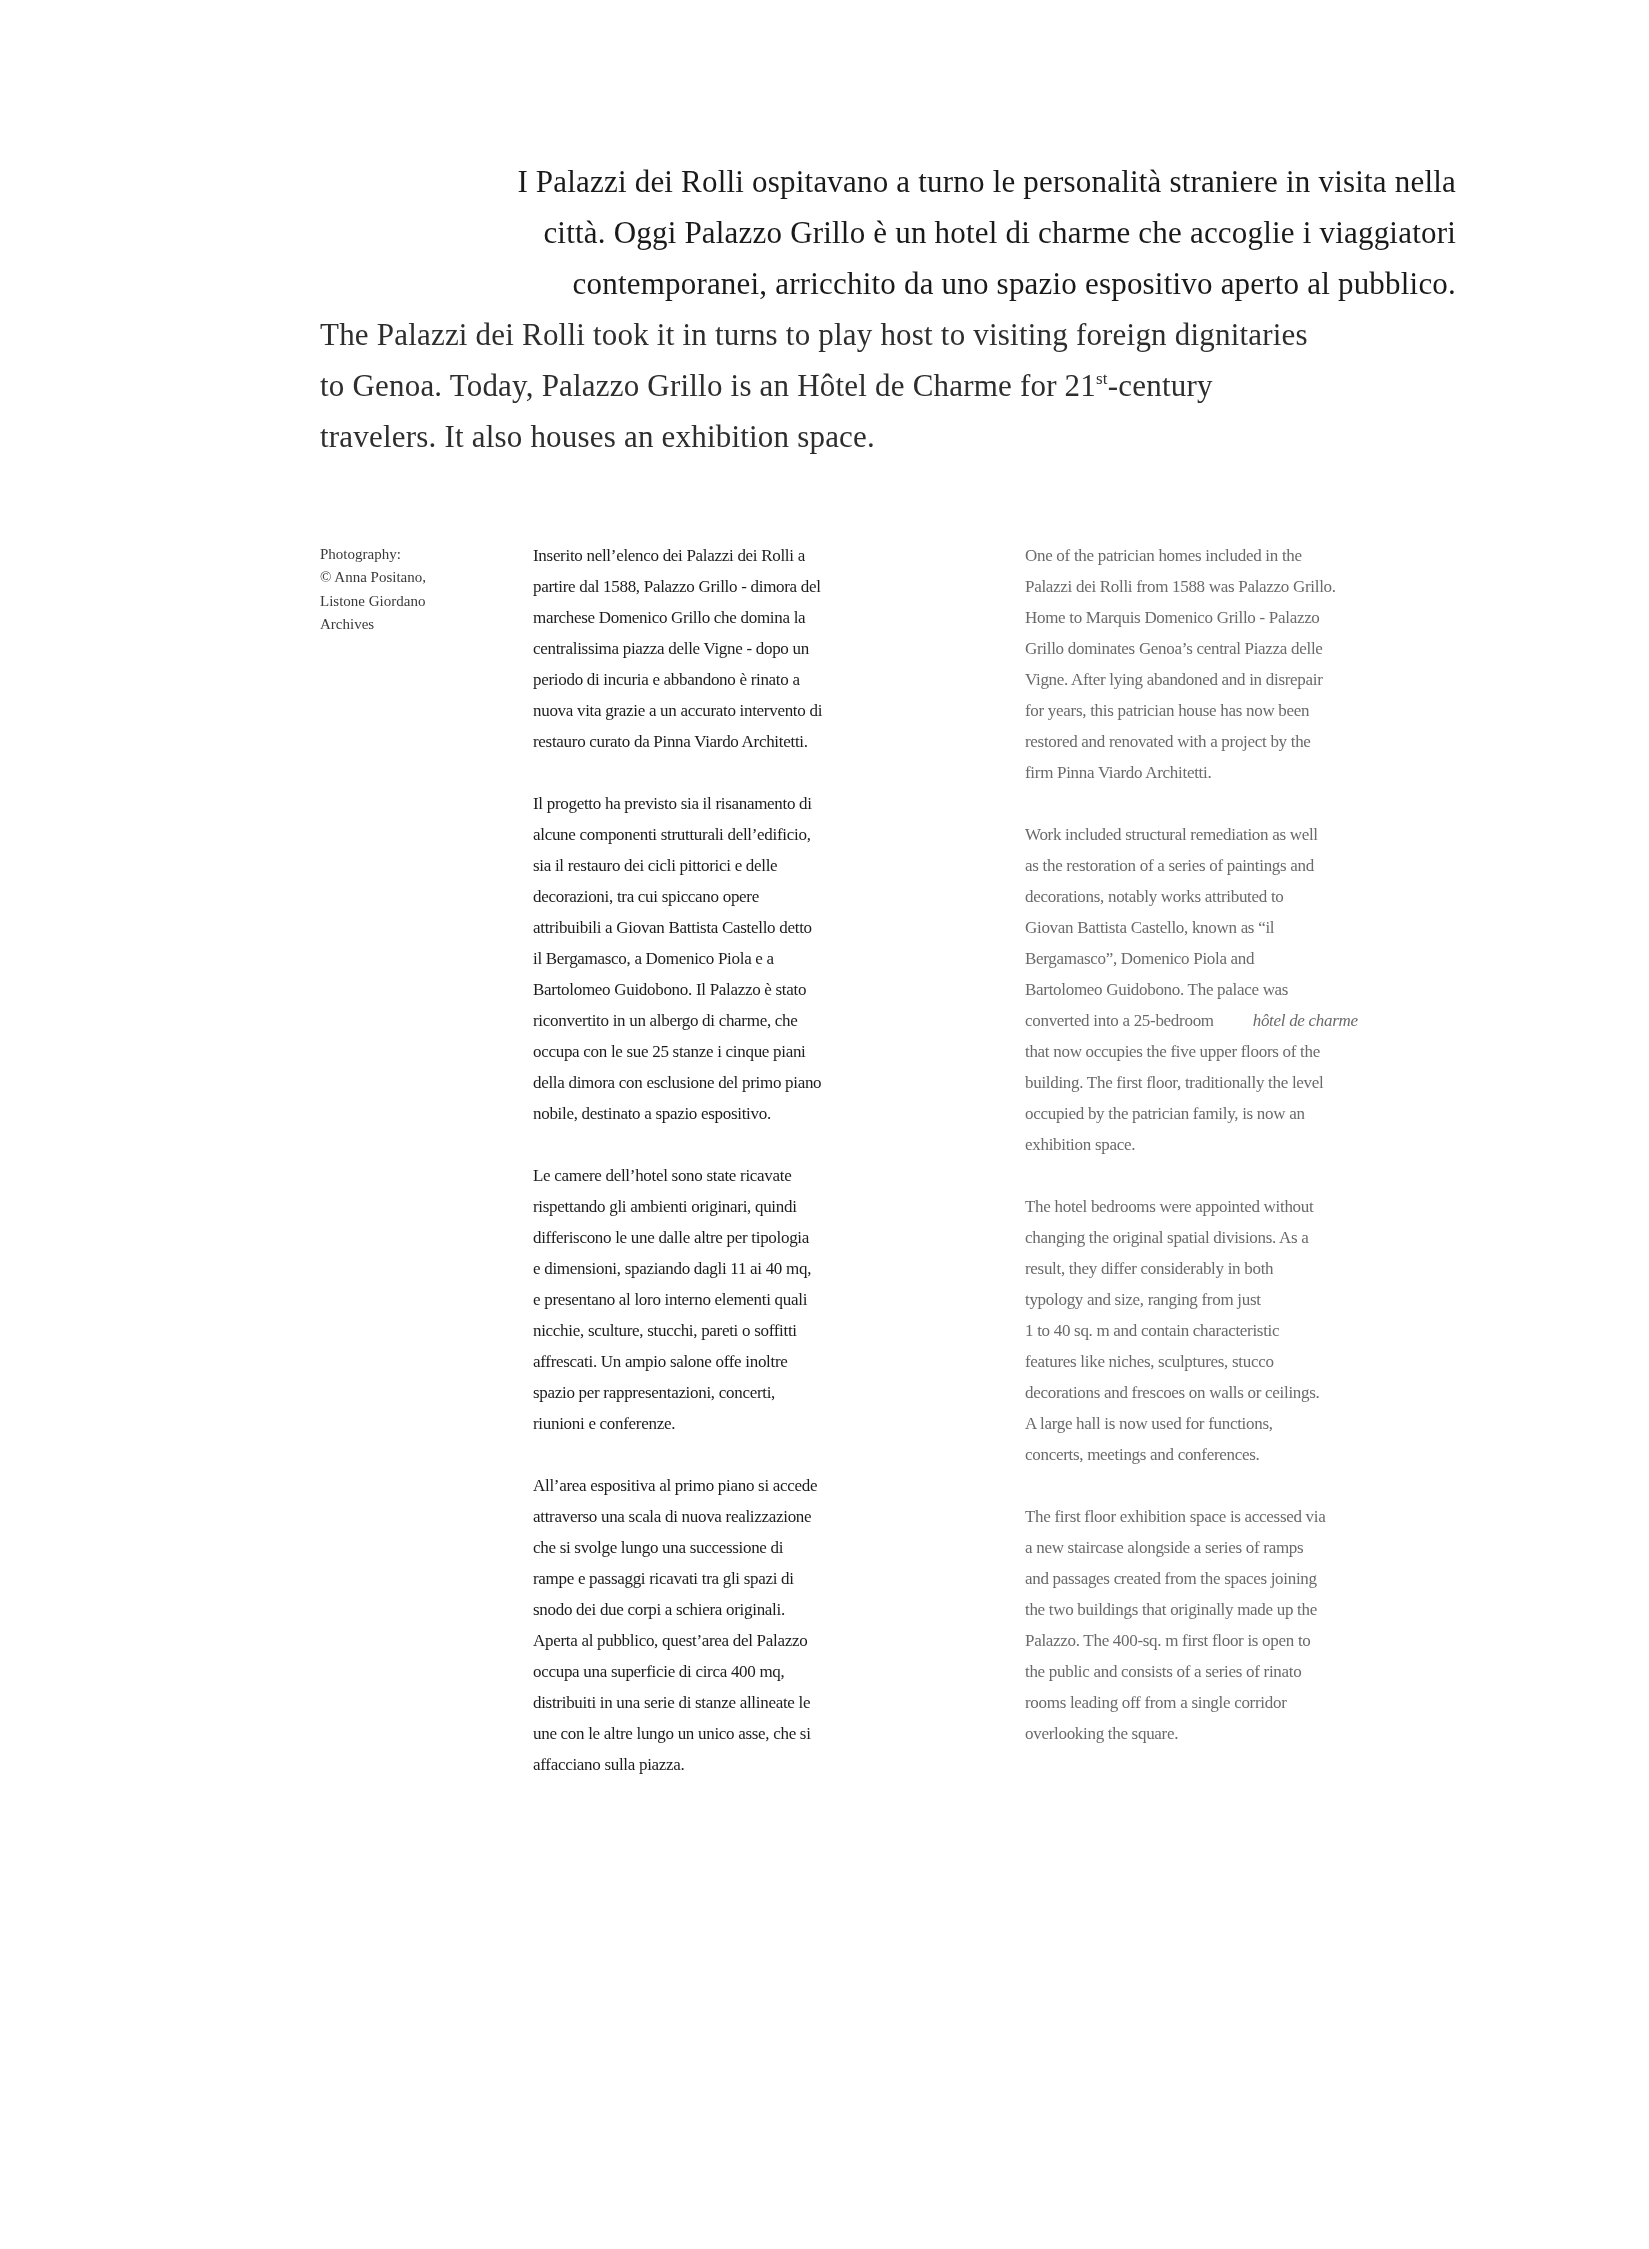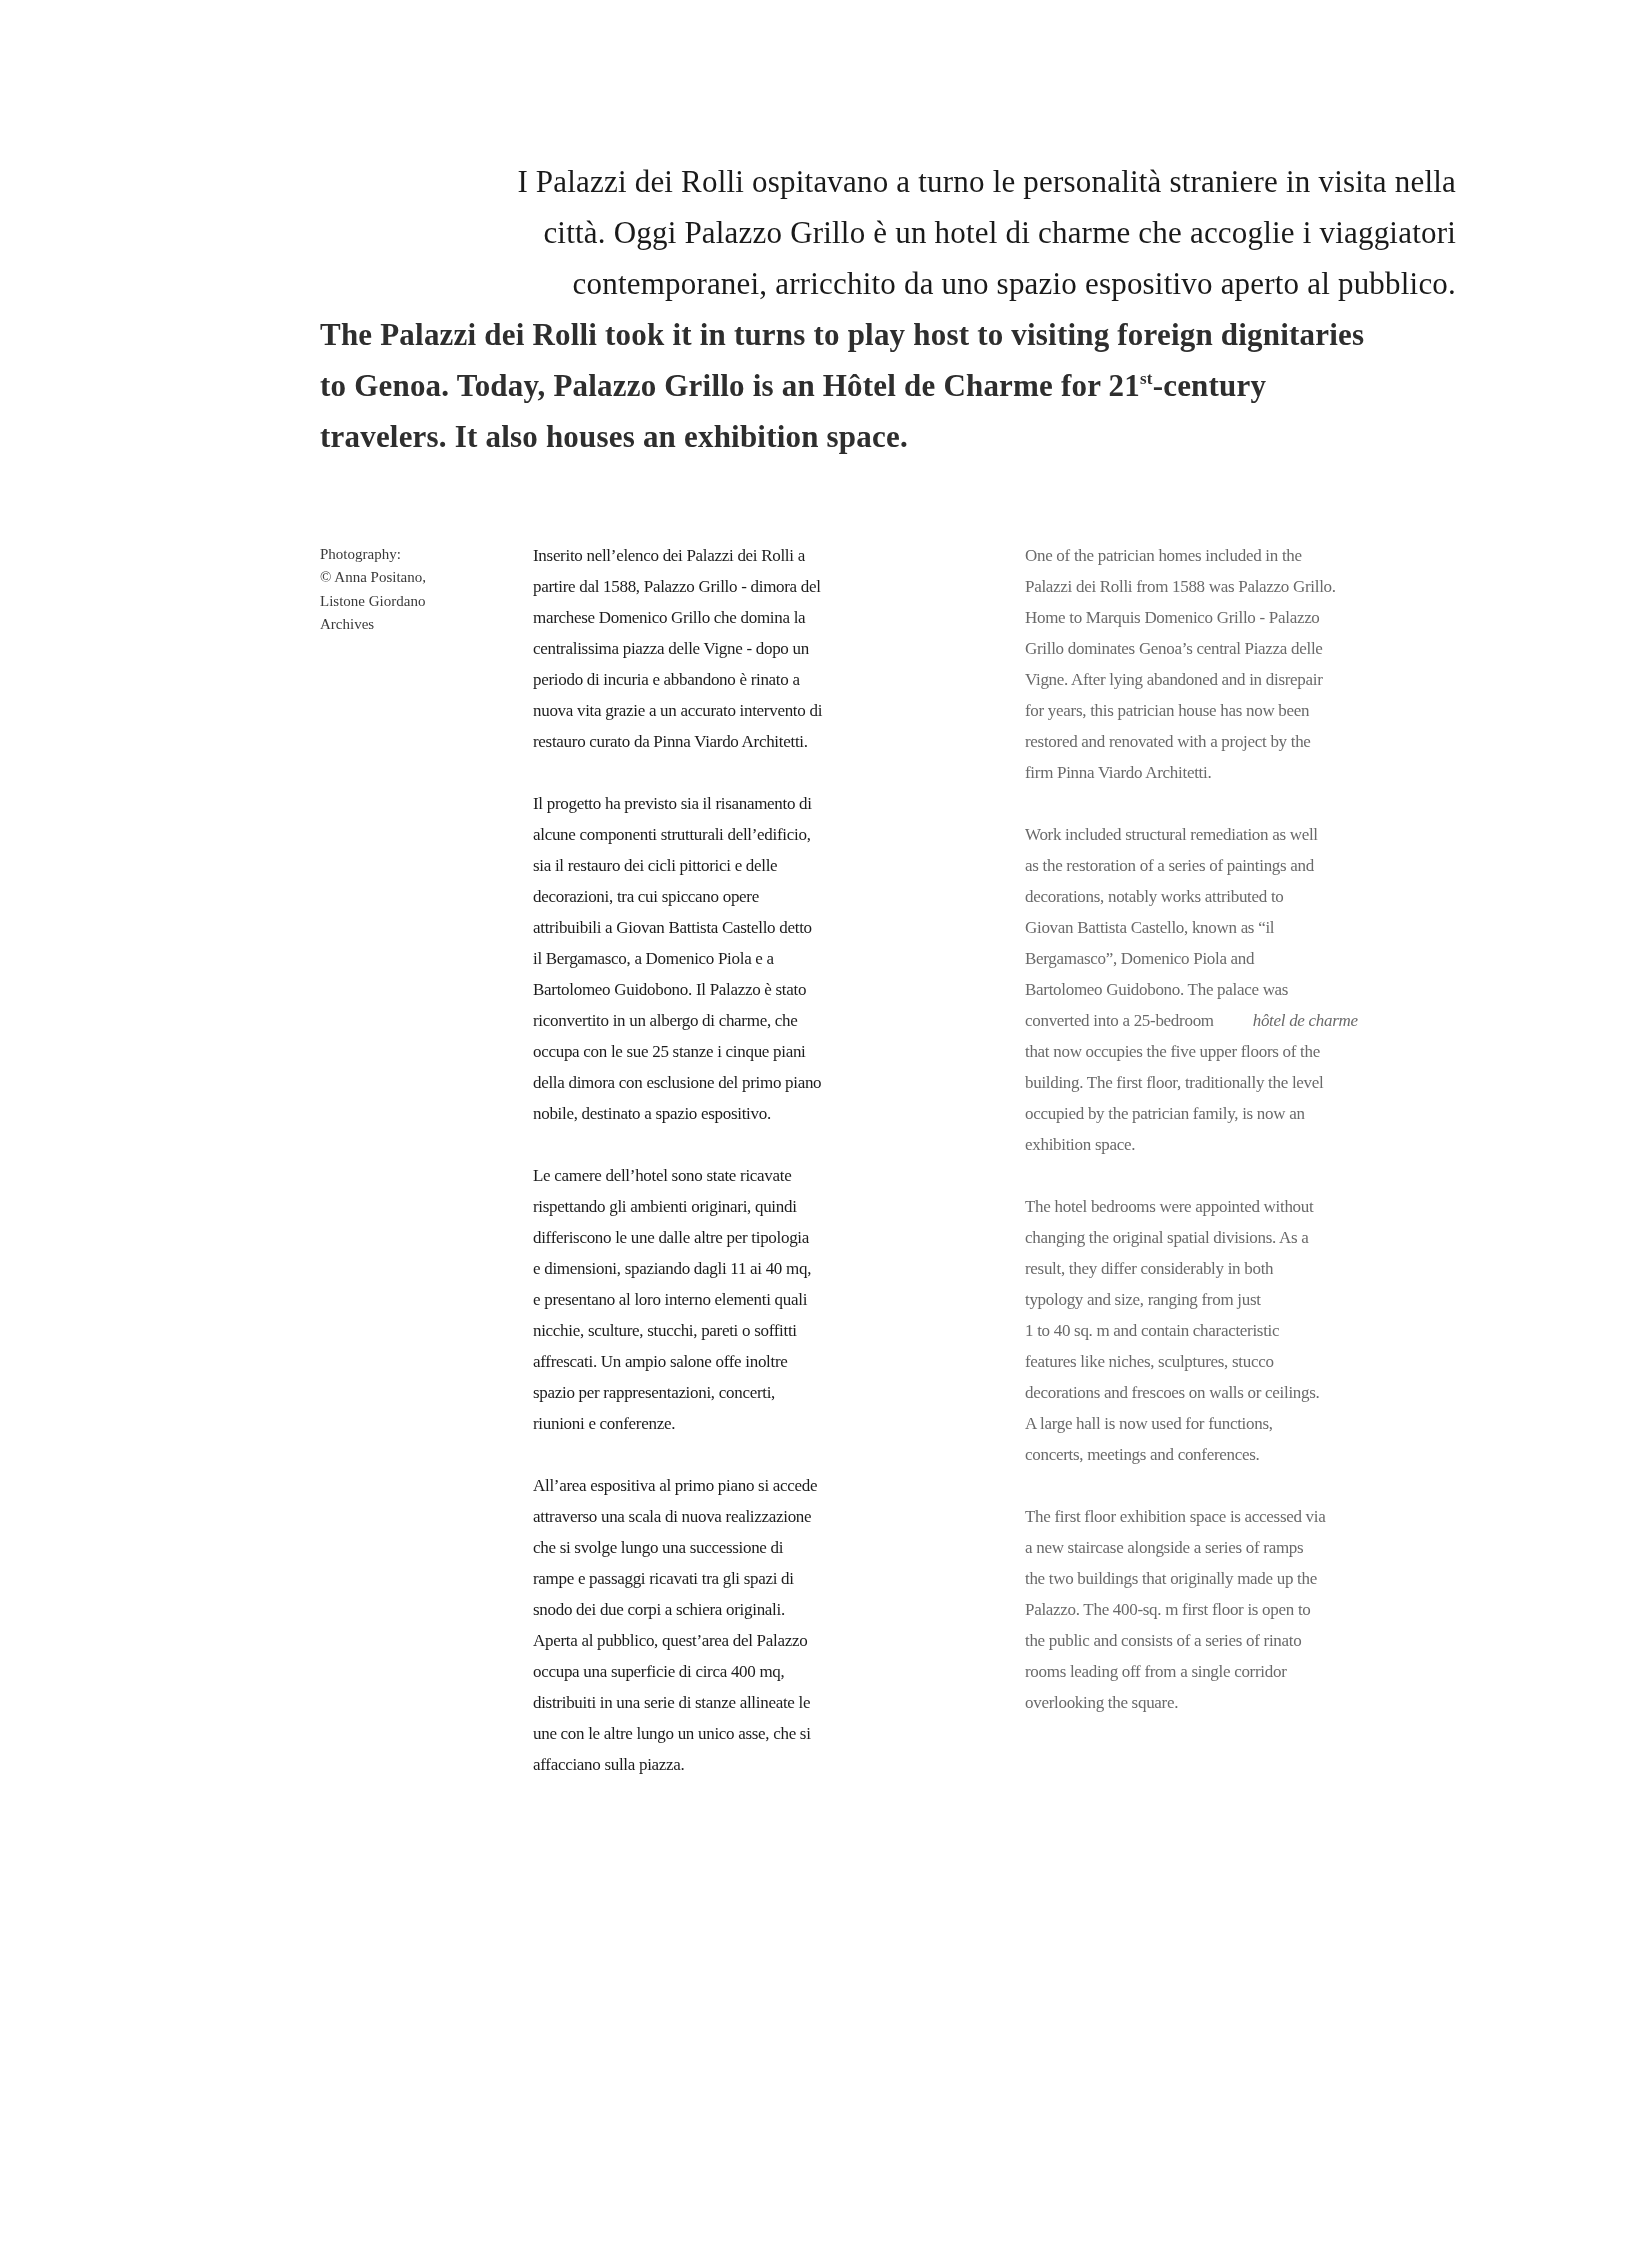--- a/index.html
+++ b/index.html
@@ -26,21 +26,21 @@
     .lead p {
       margin: 0;
     }
     .lead .it {
       color: #1a1a1a;
       font-weight: 400;
       text-align: right;
     }
     .lead .en {
       color: #2e2e2e;
-      font-weight: 700;
+      font-weight: 400;
     }
     .lead sup {
       font-size: 17px;
       line-height: 0;
       vertical-align: 12px;
     }
     .credit {
       position: absolute;
       left: 320px;
       top: 543px;
@@ -175,20 +175,21 @@
       <span class="ln">typology and size, ranging from just</span>
       <span class="ln">1 to 40 sq. m and contain characteristic</span>
       <span class="ln">features like niches, sculptures, stucco</span>
       <span class="ln">decorations and frescoes on walls or ceilings.</span>
       <span class="ln">A large hall is now used for functions,</span>
       <span class="ln">concerts, meetings and conferences.</span>
     </p>
   <p id="en-p4">
       <span class="ln">The first floor exhibition space is accessed via</span>
       <span class="ln">a new staircase alongside a series of ramps</span>
+      <span class="ln">and passages created from the spaces joining</span>
       <span class="ln">the two buildings that originally made up the</span>
       <span class="ln">Palazzo. The 400-sq. m first floor is open to</span>
       <span class="ln">the public and consists of a series of rinato</span>
       <span class="ln">rooms leading off from a single corridor</span>
       <span class="ln">overlooking the square.</span>
     </p>
 </div>
 
 
 </body></html>

